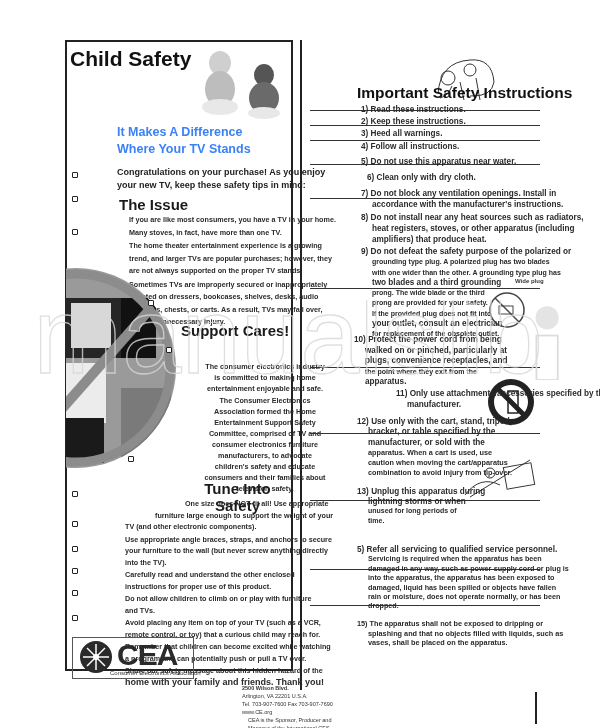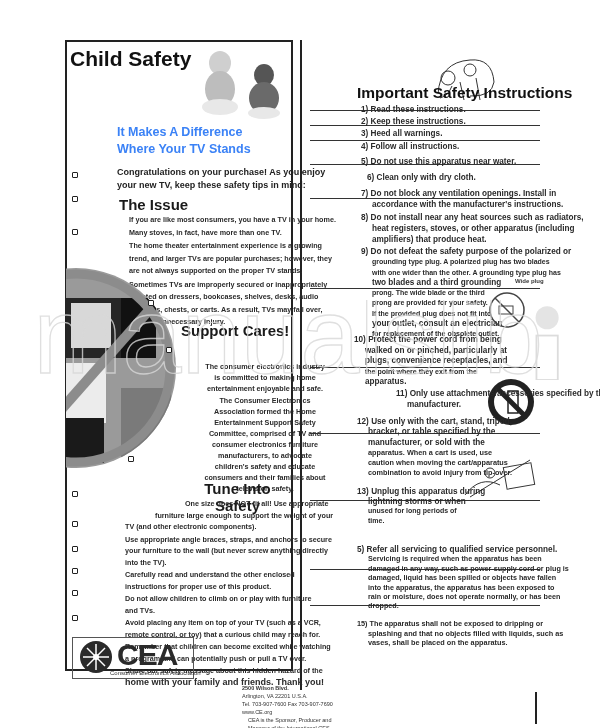--- a/index.html
+++ b/index.html
@@ -257,22 +257,22 @@
   <div><span>13)</span> <span>Unplug this apparatus during</span></div>
   <span class="ind">lightning storms or when</span>
   <span class="ind" style="font-size:7px">unused for long periods of</span>
   <span class="ind" style="font-size:7px">time.</span>
 </div>
 
 <div class="abs isi" style="left:357px; top:545px; width:235px; line-height:9.4px;">
   <div><span>5)</span> <span>Refer all servicing to qualified service personnel.</span></div>
   <span class="ind" style="font-size:7.2px">Servicing is required when the apparatus has been</span>
   <span class="ind" style="font-size:7.2px">damaged in any way, such as power-supply cord or plug is</span>
+  <span class="ind" style="font-size:7.2px">into the apparatus, the apparatus has been exposed to</span>
   <span class="ind" style="font-size:7.2px">damaged, liquid has been spilled or objects have fallen</span>
-  <span class="ind" style="font-size:7.2px">into the apparatus, the apparatus has been exposed to</span>
   <span class="ind" style="font-size:7.2px">rain or moisture, does not operate normally, or has been</span>
   <span class="ind" style="font-size:7.2px">dropped.</span>
 </div>
 
 <div class="abs isi" style="left:357px; top:619px; width:235px; line-height:9.5px;">
   <div style="font-size:7.3px"><span>15)</span> <span>The apparatus shall not be exposed to dripping or</span></div>
   <span class="ind" style="font-size:7.3px">splashing and that no objects filled with liquids, such as</span>
   <span class="ind" style="font-size:7.3px">vases, shall be placed on the apparatus.</span>
 </div>
 

